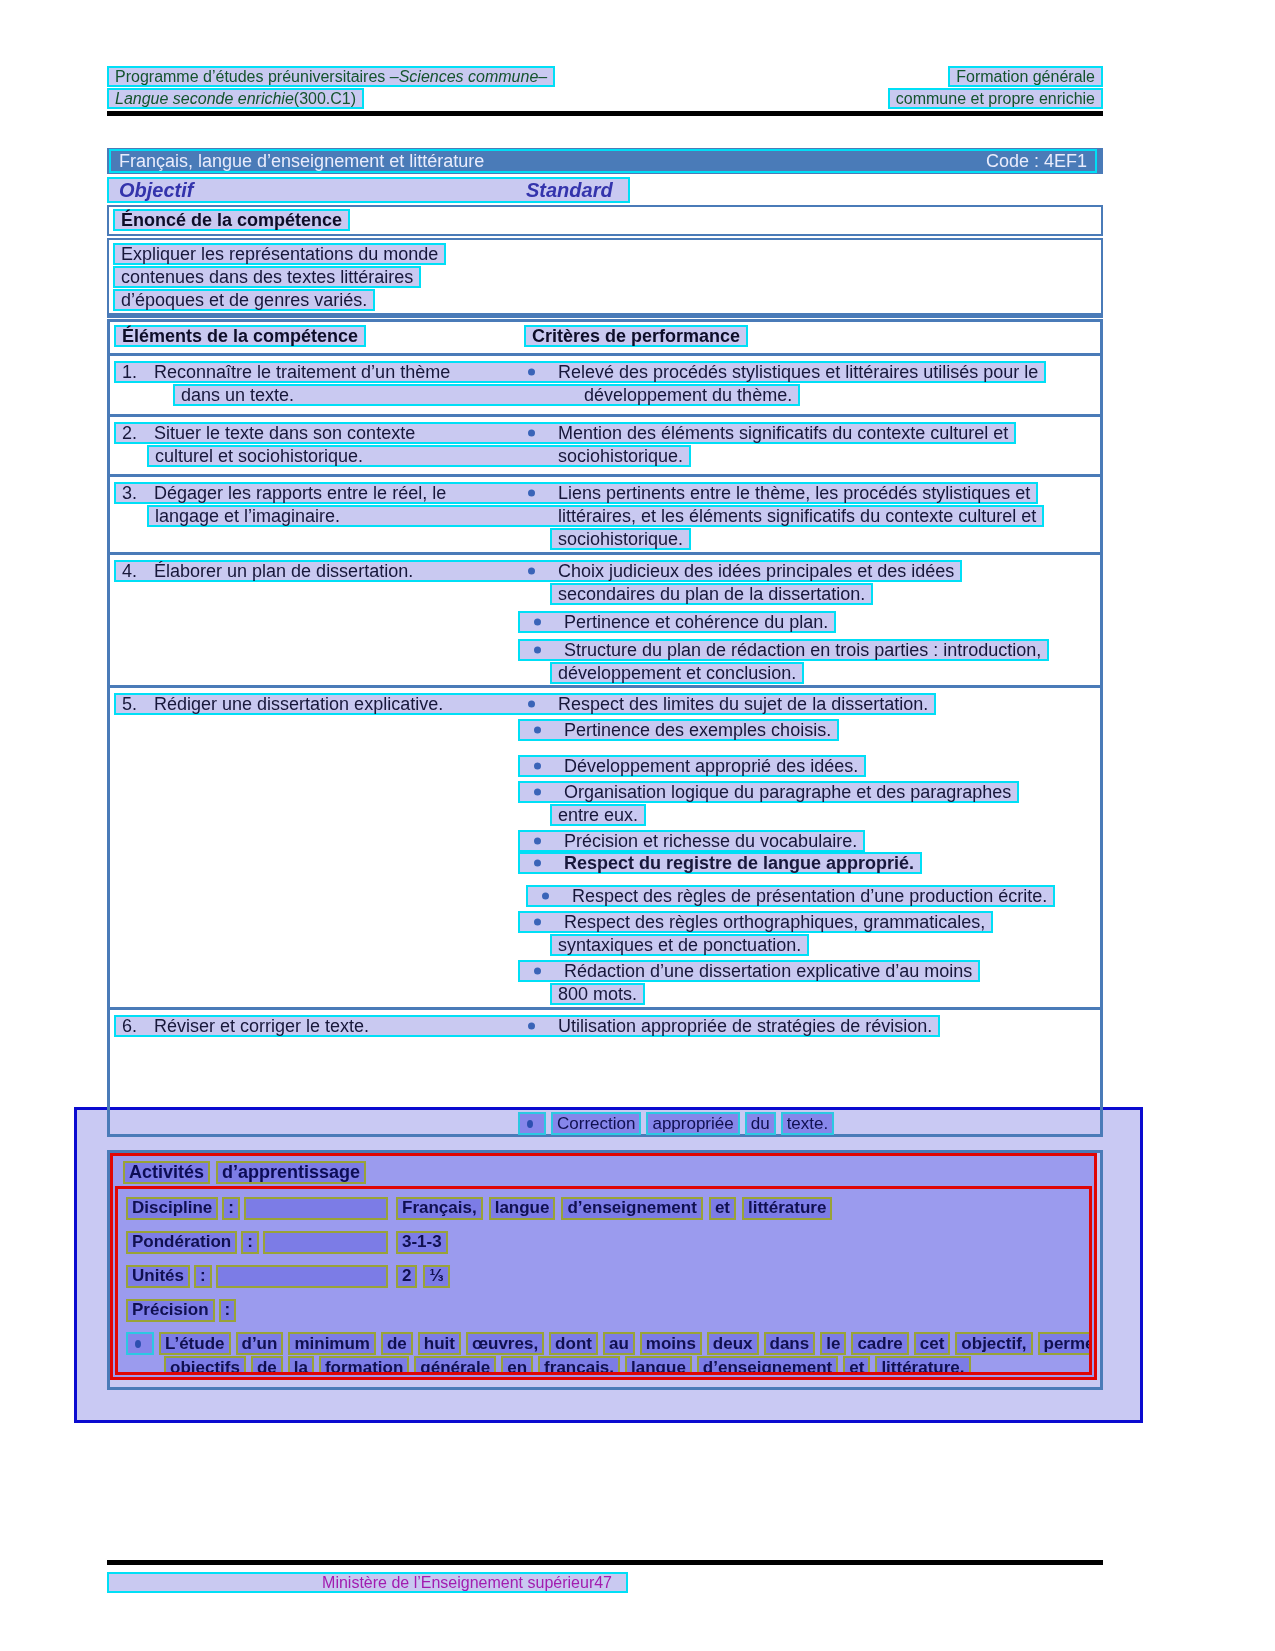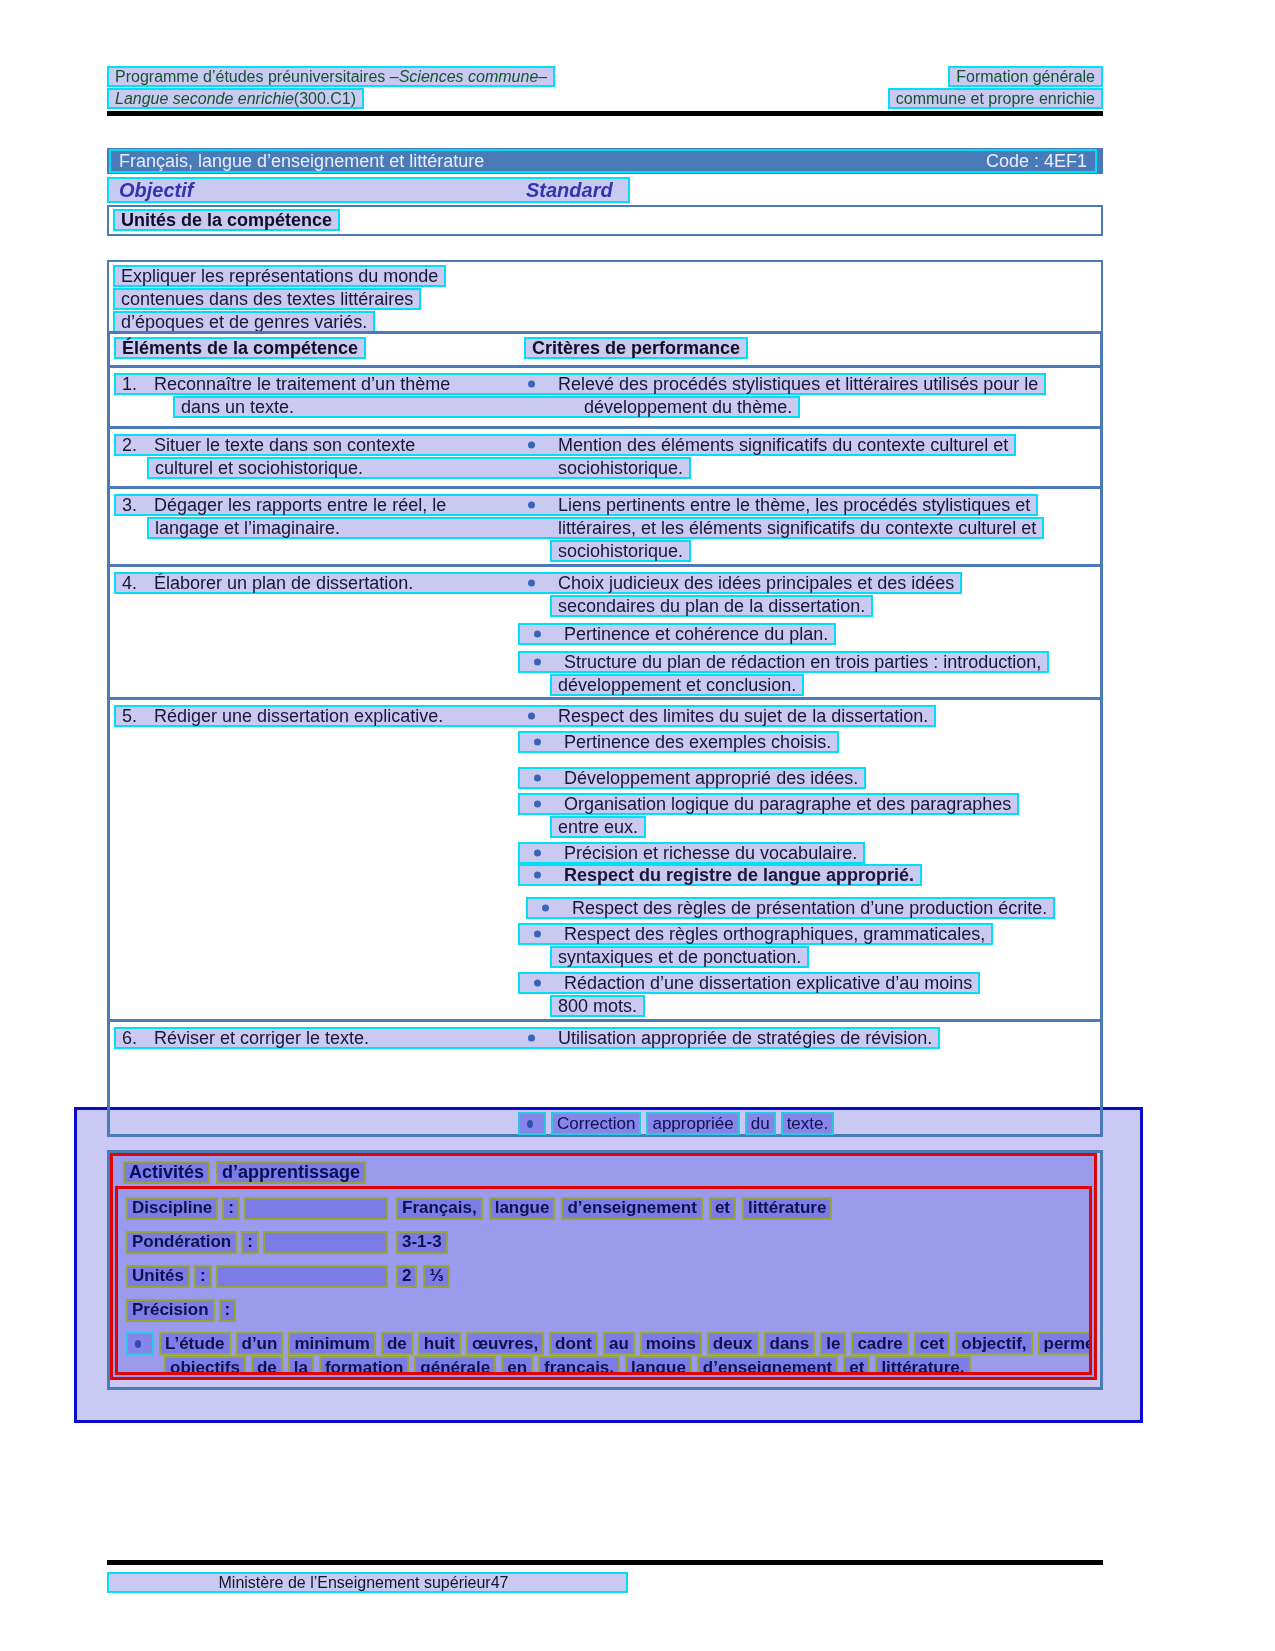--- a/index.html
+++ b/index.html
@@ -24,24 +24,24 @@
   
   .obj-row{position:absolute;left:107px;top:177px;width:523px;height:26px;background:var(--lav);
       border:2px solid var(--cyan);box-sizing:border-box;display:flex;align-items:center;
       font-size:20px;font-weight:bold;font-style:italic;color:#3434ac;padding-left:10px;}
   .obj-first{display:inline-block;width:407px;flex:none;}
   
   .enonce-title{position:absolute;left:107px;top:205px;width:996px;height:31px;border:2px solid var(--steel);
       box-sizing:border-box;padding:2px 0 0 4px;background:#fff;}
   .enonce-title .hl{font-weight:bold;color:#0d0d28;}
   .enonce-body{position:absolute;left:107px;top:238px;width:996px;height:80px;border:2px solid var(--steel);
-      border-bottom-width:5px;box-sizing:border-box;padding:3px 0 8px 4px;background:#fff;margin-top:22px;}
+      border-bottom-width:5px;box-sizing:border-box;padding:3px 0 8px 4px;background:#fff;}
   .enonce-body .tline{margin-bottom:1px;}
   
-  .ctable{position:absolute;left:107px;top:331px;width:996px;border:3px solid var(--steel);border-bottom:none;
+  .ctable{position:absolute;left:107px;top:319px;width:996px;border:3px solid var(--steel);border-bottom:none;
       box-sizing:border-box;background:#fff;}
   .thead{position:relative;height:28px;padding:3px 0 0 4px;border-bottom:3px solid var(--steel);}
   .thead .hl{font-weight:bold;color:#0d0d28;}
   .th-right{position:absolute;left:414px;top:3px;}
   .trow{position:relative;padding:4px 0 0 4px;box-sizing:border-box;border-top:3px solid var(--steel);overflow:hidden;}
   .trow:first-child{border-top:none;}
   .tline{display:block;line-height:0;}
   .num{display:inline-block;width:32px;flex:none;}
   .ltxt{flex:none;display:inline-block;}
   .bull{flex:none;width:38px;height:100%;position:relative;display:inline-block;}
@@ -69,22 +69,22 @@
       padding:7px 0 0 8px;box-sizing:border-box;overflow:hidden;font-weight:bold;}
   .fieldrow{display:flex;height:24px;margin-bottom:10px;align-items:center;}
   .lblgrp{display:flex;width:262px;flex:none;}
   .lblgrp .colon{min-width:12px;margin-left:4px;justify-content:center;}
   .lblgrp .filler{flex:1;margin-left:4px;}
   .vals{display:flex;gap:6px;margin-left:8px;}
   .bline{display:flex;gap:5px;margin-bottom:1px;align-items:center;}
   .bline.indent{margin-left:38px;}
   
   .foot-rule{position:absolute;left:107px;top:1560px;width:996px;height:5px;background:#000;}
-  .footer-line{position:absolute;left:107px;top:1572px;width:521px;justify-content:center;
-      padding-right:14px;font-size:16px;color:#0f172a;height:21px;}
+  .footer-line{position:absolute;left:107px;top:1572px;width:521px;justify-content:flex-end;
+      padding-right:14px;font-size:16px;color:#a21caf;height:21px;}
 </style>
 </head>
 <body>
 
 <div class="page">
 
   <div class="hdr">
     <div class="hdr-row">
       <span class="hl">
           <span>Programme d’études préuniversitaires – </span>
@@ -109,21 +109,21 @@
       <span>Code : 4EF1</span>
     </div>
   </div>
 
   <div class="obj-row">
     <span class="obj-first">Objectif</span>
     <span>Standard</span>
   </div>
 
   <div class="enonce-title">
-    <span class="hl">Unités de la compétence</span>
+    <span class="hl">Énoncé de la compétence</span>
   </div>
   <div class="enonce-body" id="enonce-body">
       <div class="tline"><span class="hl">Expliquer les représentations du monde</span></div>
       <div class="tline"><span class="hl">contenues dans des textes littéraires</span></div>
       <div class="tline"><span class="hl">d’époques et de genres variés.</span></div>
     </div>
 
   <div class="ctable">
     <div class="thead">
       <span class="hl">Éléments de la compétence</span>

